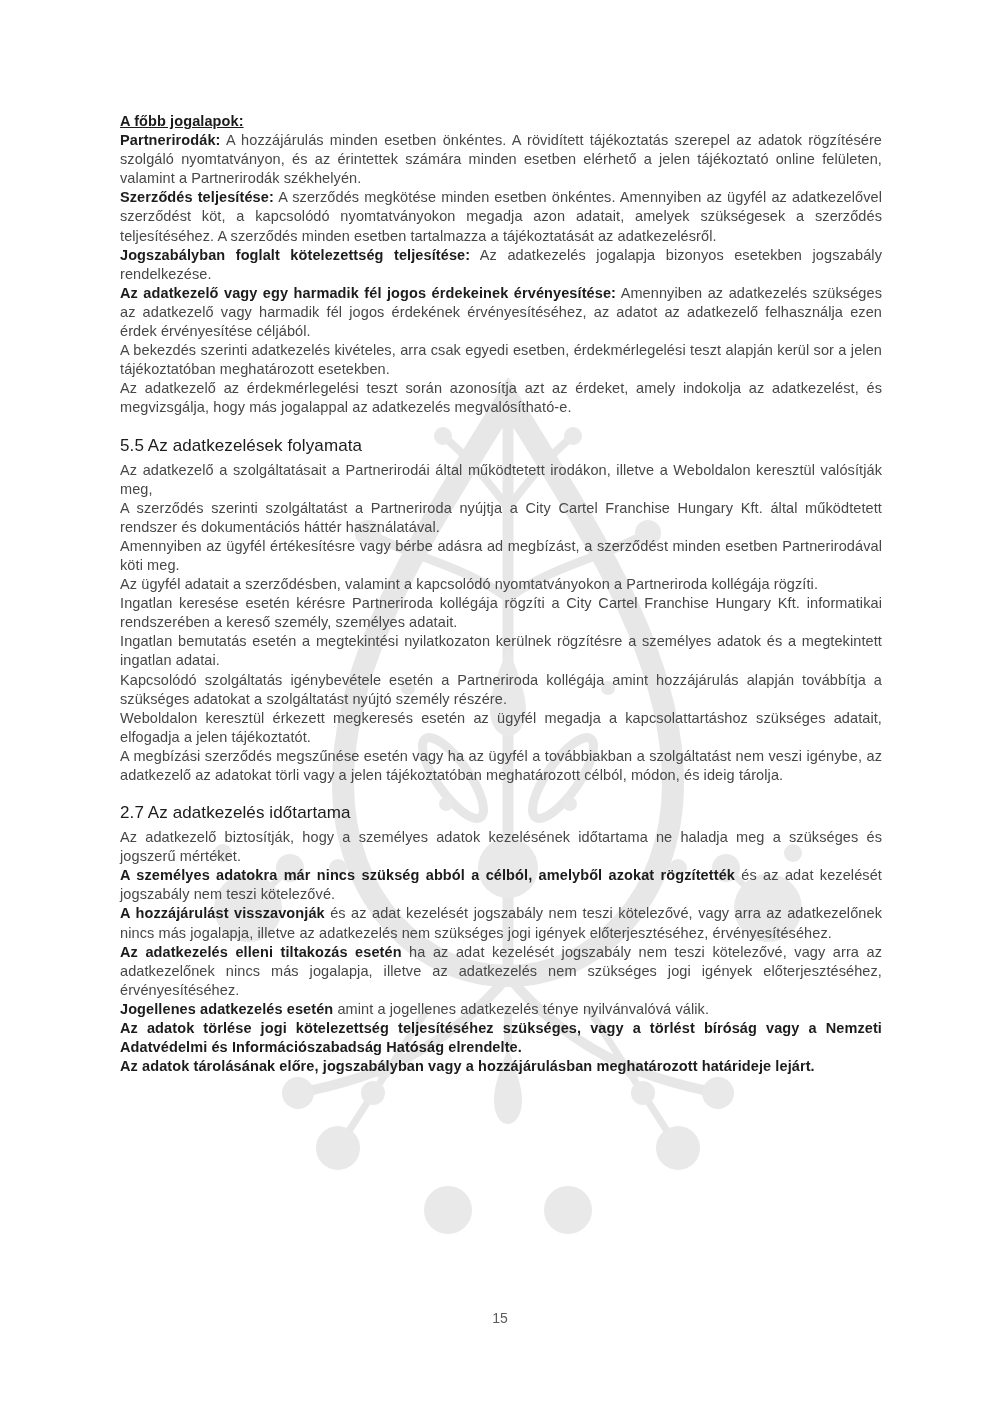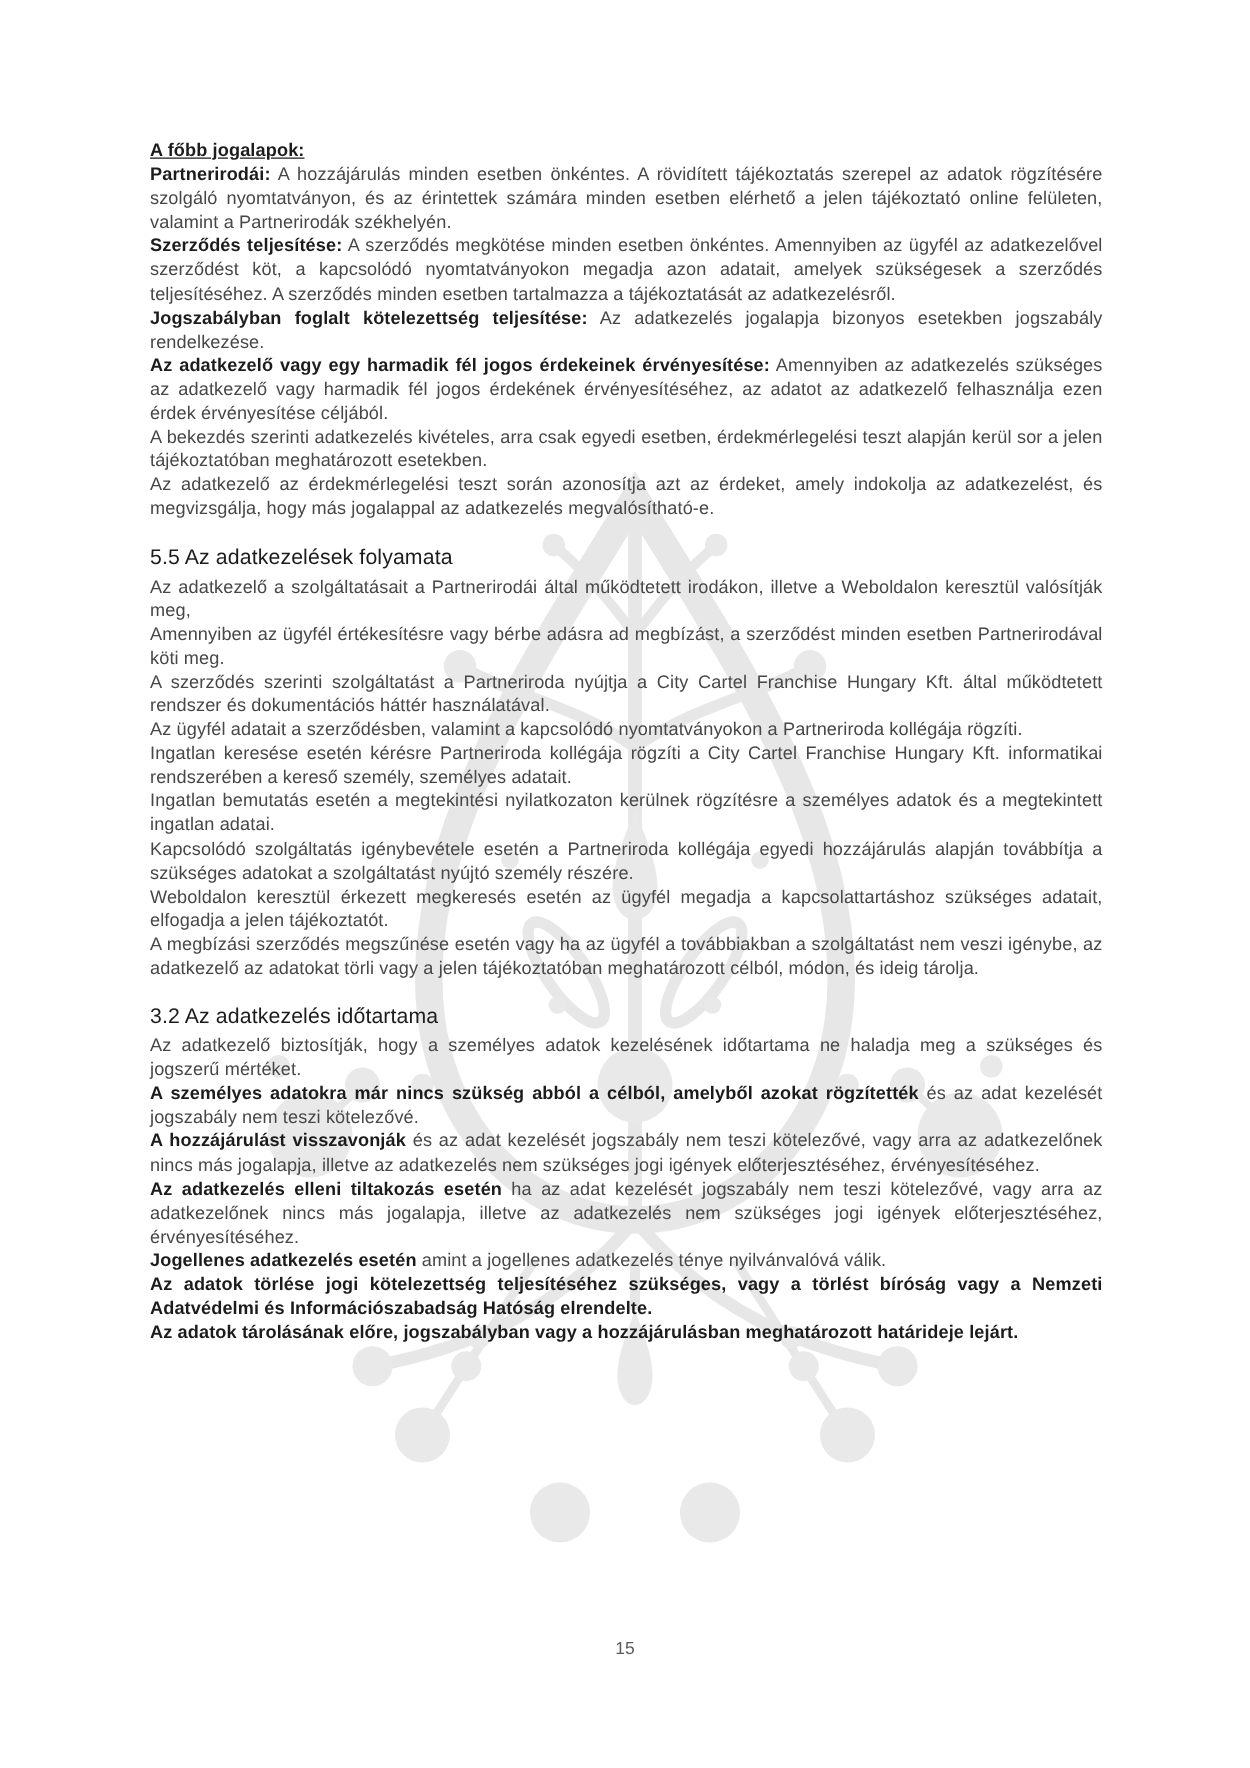--- a/index.html
+++ b/index.html
@@ -94,46 +94,46 @@
       <circle cx="320" cy="862" r="24"></circle>
         <circle cx="440" cy="862" r="24"></circle>
       <path d="M380,700 C372,722 366,738 366,752 C366,766 372,776 380,776 C388,776 394,766 394,752 C394,738 388,722 380,700 Z"></path>
     </g>
   </svg>
 
   <div class="content">
 
     <p class="para"><span class="b u">A főbb jogalapok:</span></p>
 
-    <p class="para"><span class="b">Partnerirodái:</span><span> A hozzájárulás minden esetben önkéntes.  A rövidített tájékoztatás szerepel az adatok rögzítésére szolgáló nyomtatványon, és az érintettek számára minden esetben elérhető a jelen tájékoztató online felületen, valamint a Partnerirodák székhelyén.</span></p>
+    <p class="para"><span class="b">Partnerirodák:</span><span> A hozzájárulás minden esetben önkéntes.  A rövidített tájékoztatás szerepel az adatok rögzítésére szolgáló nyomtatványon, és az érintettek számára minden esetben elérhető a jelen tájékoztató online felületen, valamint a Partnerirodák székhelyén.</span></p>
 
     <p class="para"><span class="b">Szerződés teljesítése:</span><span> A szerződés megkötése minden esetben önkéntes. Amennyiben az ügyfél az adatkezelővel szerződést köt, a kapcsolódó nyomtatványokon megadja azon adatait, amelyek szükségesek a szerződés teljesítéséhez. A szerződés minden esetben tartalmazza a tájékoztatását az adatkezelésről.</span></p>
 
     <p class="para"><span class="b">Jogszabályban foglalt kötelezettség teljesítése:</span><span> Az adatkezelés jogalapja bizonyos esetekben jogszabály rendelkezése.</span></p>
 
     <p class="para"><span class="b">Az adatkezelő vagy egy harmadik fél jogos érdekeinek érvényesítése:</span><span> Amennyiben az adatkezelés szükséges az adatkezelő vagy harmadik fél jogos érdekének érvényesítéséhez, az adatot az adatkezelő felhasználja ezen érdek érvényesítése céljából.</span></p>
 
     <p class="para"><span>A bekezdés szerinti adatkezelés kivételes, arra csak egyedi esetben, érdekmérlegelési teszt alapján kerül sor a jelen tájékoztatóban meghatározott esetekben.</span></p>
 
     <p class="para"><span>Az adatkezelő az érdekmérlegelési teszt során azonosítja azt az érdeket, amely indokolja az adatkezelést, és megvizsgálja, hogy más jogalappal az adatkezelés megvalósítható-e.</span></p>
 
 
     <h2 class="h"><span>5.5 Az adatkezelések folyamata</span></h2>
 
     <p class="para"><span>Az adatkezelő a szolgáltatásait a Partnerirodái által működtetett irodákon, illetve a Weboldalon keresztül valósítják meg,</span></p>
+    <p class="para"><span>A szerződés szerinti szolgáltatást a Partneriroda nyújtja a City Cartel Franchise Hungary Kft. által működtetett rendszer és dokumentációs háttér használatával.</span></p>
     <p class="para"><span>Amennyiben az ügyfél értékesítésre vagy bérbe adásra ad megbízást, a szerződést minden esetben Partnerirodával köti meg.</span></p>
-    <p class="para"><span>A szerződés szerinti szolgáltatást a Partneriroda nyújtja a City Cartel Franchise Hungary Kft. által működtetett rendszer és dokumentációs háttér használatával.</span></p>
     <p class="para"><span>Az ügyfél adatait a szerződésben, valamint a kapcsolódó nyomtatványokon a Partneriroda kollégája rögzíti.</span></p>
     <p class="para"><span>Ingatlan keresése esetén kérésre Partneriroda kollégája rögzíti a City Cartel Franchise Hungary Kft. informatikai rendszerében a kereső személy, személyes adatait.</span></p>
     <p class="para"><span>Ingatlan bemutatás esetén a megtekintési nyilatkozaton kerülnek rögzítésre a személyes adatok és a megtekintett ingatlan adatai.</span></p>
-    <p class="para"><span>Kapcsolódó szolgáltatás igénybevétele esetén a Partneriroda kollégája egyedi hozzájárulás alapján továbbítja a szükséges adatokat a szolgáltatást nyújtó személy részére.</span></p>
+    <p class="para"><span>Kapcsolódó szolgáltatás igénybevétele esetén a Partneriroda kollégája amint hozzájárulás alapján továbbítja a szükséges adatokat a szolgáltatást nyújtó személy részére.</span></p>
     <p class="para"><span>Weboldalon keresztül érkezett megkeresés esetén az ügyfél megadja a kapcsolattartáshoz szükséges adatait, elfogadja a jelen tájékoztatót.</span></p>
     <p class="para"><span>A megbízási szerződés megszűnése esetén vagy ha az ügyfél a továbbiakban a szolgáltatást nem veszi igénybe, az adatkezelő az adatokat törli vagy a jelen tájékoztatóban meghatározott célból, módon, és ideig tárolja.</span></p>
 
-    <h2 class="h"><span>3.2 Az adatkezelés időtartama</span></h2>
+    <h2 class="h"><span>2.7 Az adatkezelés időtartama</span></h2>
 
     <p class="para"><span>Az adatkezelő biztosítják, hogy a személyes adatok kezelésének időtartama ne haladja meg a szükséges és jogszerű mértéket.</span></p>
 
 
     <p class="para"><span class="b">A személyes adatokra már nincs szükség abból a célból, amelyből azokat rögzítették</span><span> és az adat kezelését jogszabály nem teszi kötelezővé.</span></p>
 
     <p class="para"><span class="b">A hozzájárulást visszavonják</span><span> és az adat kezelését jogszabály nem teszi kötelezővé, vagy arra az adatkezelőnek nincs más jogalapja, illetve az adatkezelés nem szükséges jogi igények előterjesztéséhez, érvényesítéséhez.</span></p>
 
     <p class="para"><span class="b">Az adatkezelés elleni tiltakozás esetén</span><span> ha az adat kezelését jogszabály nem teszi kötelezővé, vagy arra az adatkezelőnek nincs más jogalapja, illetve az adatkezelés nem szükséges jogi igények előterjesztéséhez, érvényesítéséhez.</span></p>
 

